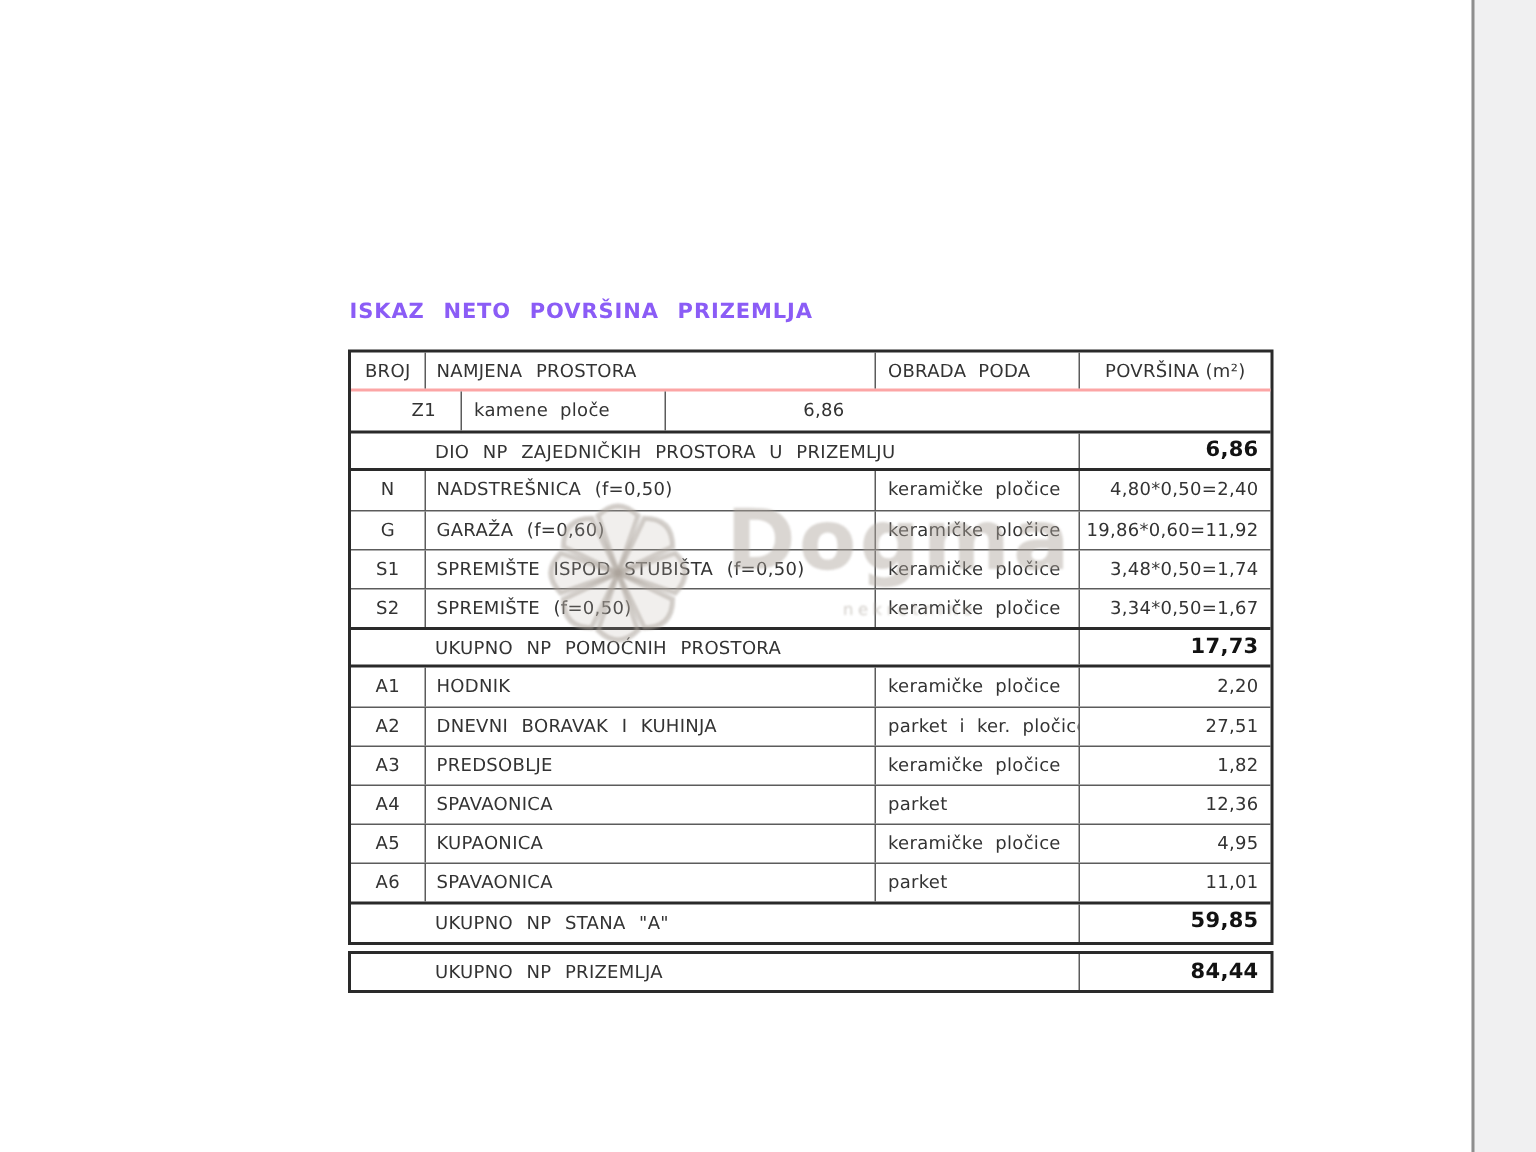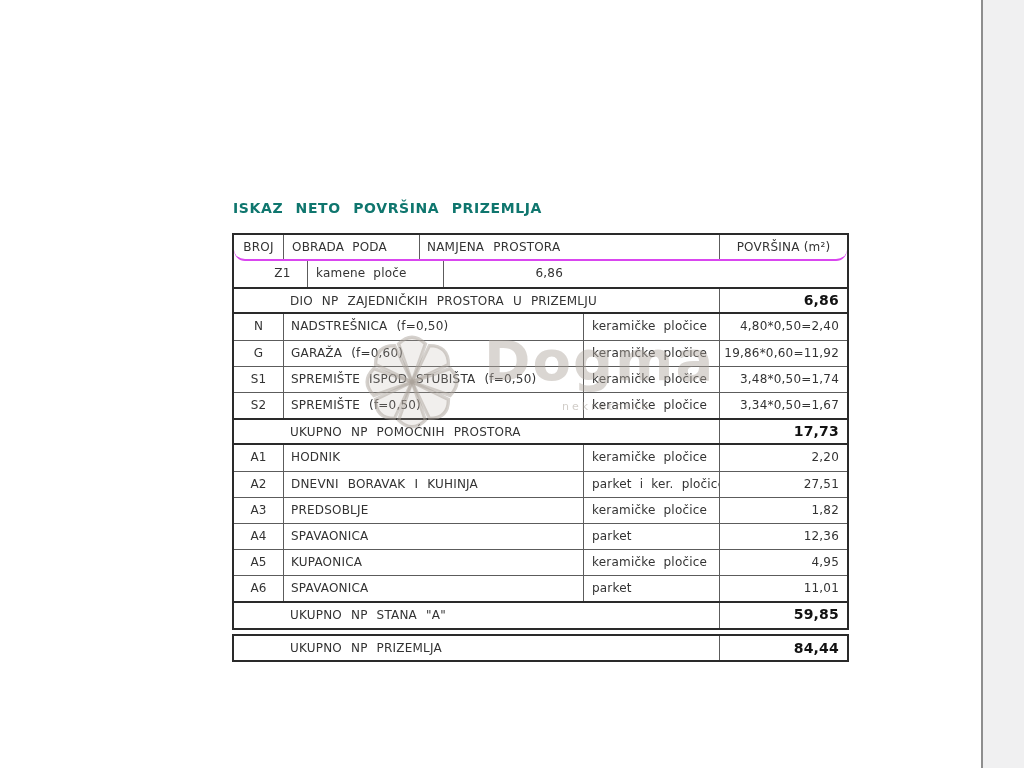--- a/index.html
+++ b/index.html
@@ -12,31 +12,31 @@
   }
   .sheet { position:absolute; inset:0; background:#ffffff; }
 
   .edge-strip {
     position:absolute; left:981px; top:0; width:43px; height:768px;
     background:#f0f0f1; border-left:2px solid #8e8e8e;
   }
 
   .doc-title {
     position:absolute; left:233px; top:200px;
-    font-size:14px; font-weight:600; color:#0f766e;
+    font-size:14px; font-weight:600; color:#8b5cf6;
     letter-spacing:0.6px; word-spacing:7px; white-space:nowrap;
   }
 
   .table-stack { position:absolute; left:232px; top:233px; width:617px; z-index:2; }
 
   .area-table { border:2px solid #2a2a2a; background:transparent; }
 
   .trow { display:flex; height:26px; align-items:stretch; }
   .trow + .trow { border-top:1px solid #5c5c5c; }
-  .trow.header { border-bottom:2px solid #d946ef;border-radius:11px; }
+  .trow.header { border-bottom:2px solid #fca5a5; }
   .header + .trow { border-top:0;padding-left:24px; }
   .trow.subtotal { border-top:2px solid #2a2a2a; border-bottom:2px solid #2a2a2a; height:27px;justify-content:flex-end; }
   .trow.subtotal + .trow { border-top:0; }
   .area-table > .trow:last-child.subtotal { border-bottom:0; }
 
   .c {
     font-size:12px; color:#333333; line-height:24px;
     letter-spacing:0.2px; white-space:nowrap; overflow:hidden;
   }
   .c-broj    { width:50px;  text-align:center; border-right:1px solid #5c5c5c; }
@@ -75,22 +75,22 @@
 <body>
 
 <div class="sheet">
 
   <div class="doc-title">ISKAZ NETO POVRŠINA PRIZEMLJA</div>
 
   <div class="table-stack">
     <div class="area-table">
       <div class="trow header">
         <div class="c c-broj">BROJ</div>
+        <div class="c c-namjena">NAMJENA PROSTORA</div>
         <div class="c c-obrada">OBRADA PODA</div>
-        <div class="c c-namjena">NAMJENA PROSTORA</div>
         <div class="c c-povrsina">POVRŠINA (m²)</div>
       </div>
 
     <div class="trow">
           <div class="c c-broj">Z1</div>
           <div class="c c-obrada">kamene ploče</div>
           <div class="c c-povrsina">6,86</div>
         </div>
         <div class="trow subtotal">
           <div class="c c-merged">DIO NP ZAJEDNIČKIH PROSTORA U PRIZEMLJU</div>

